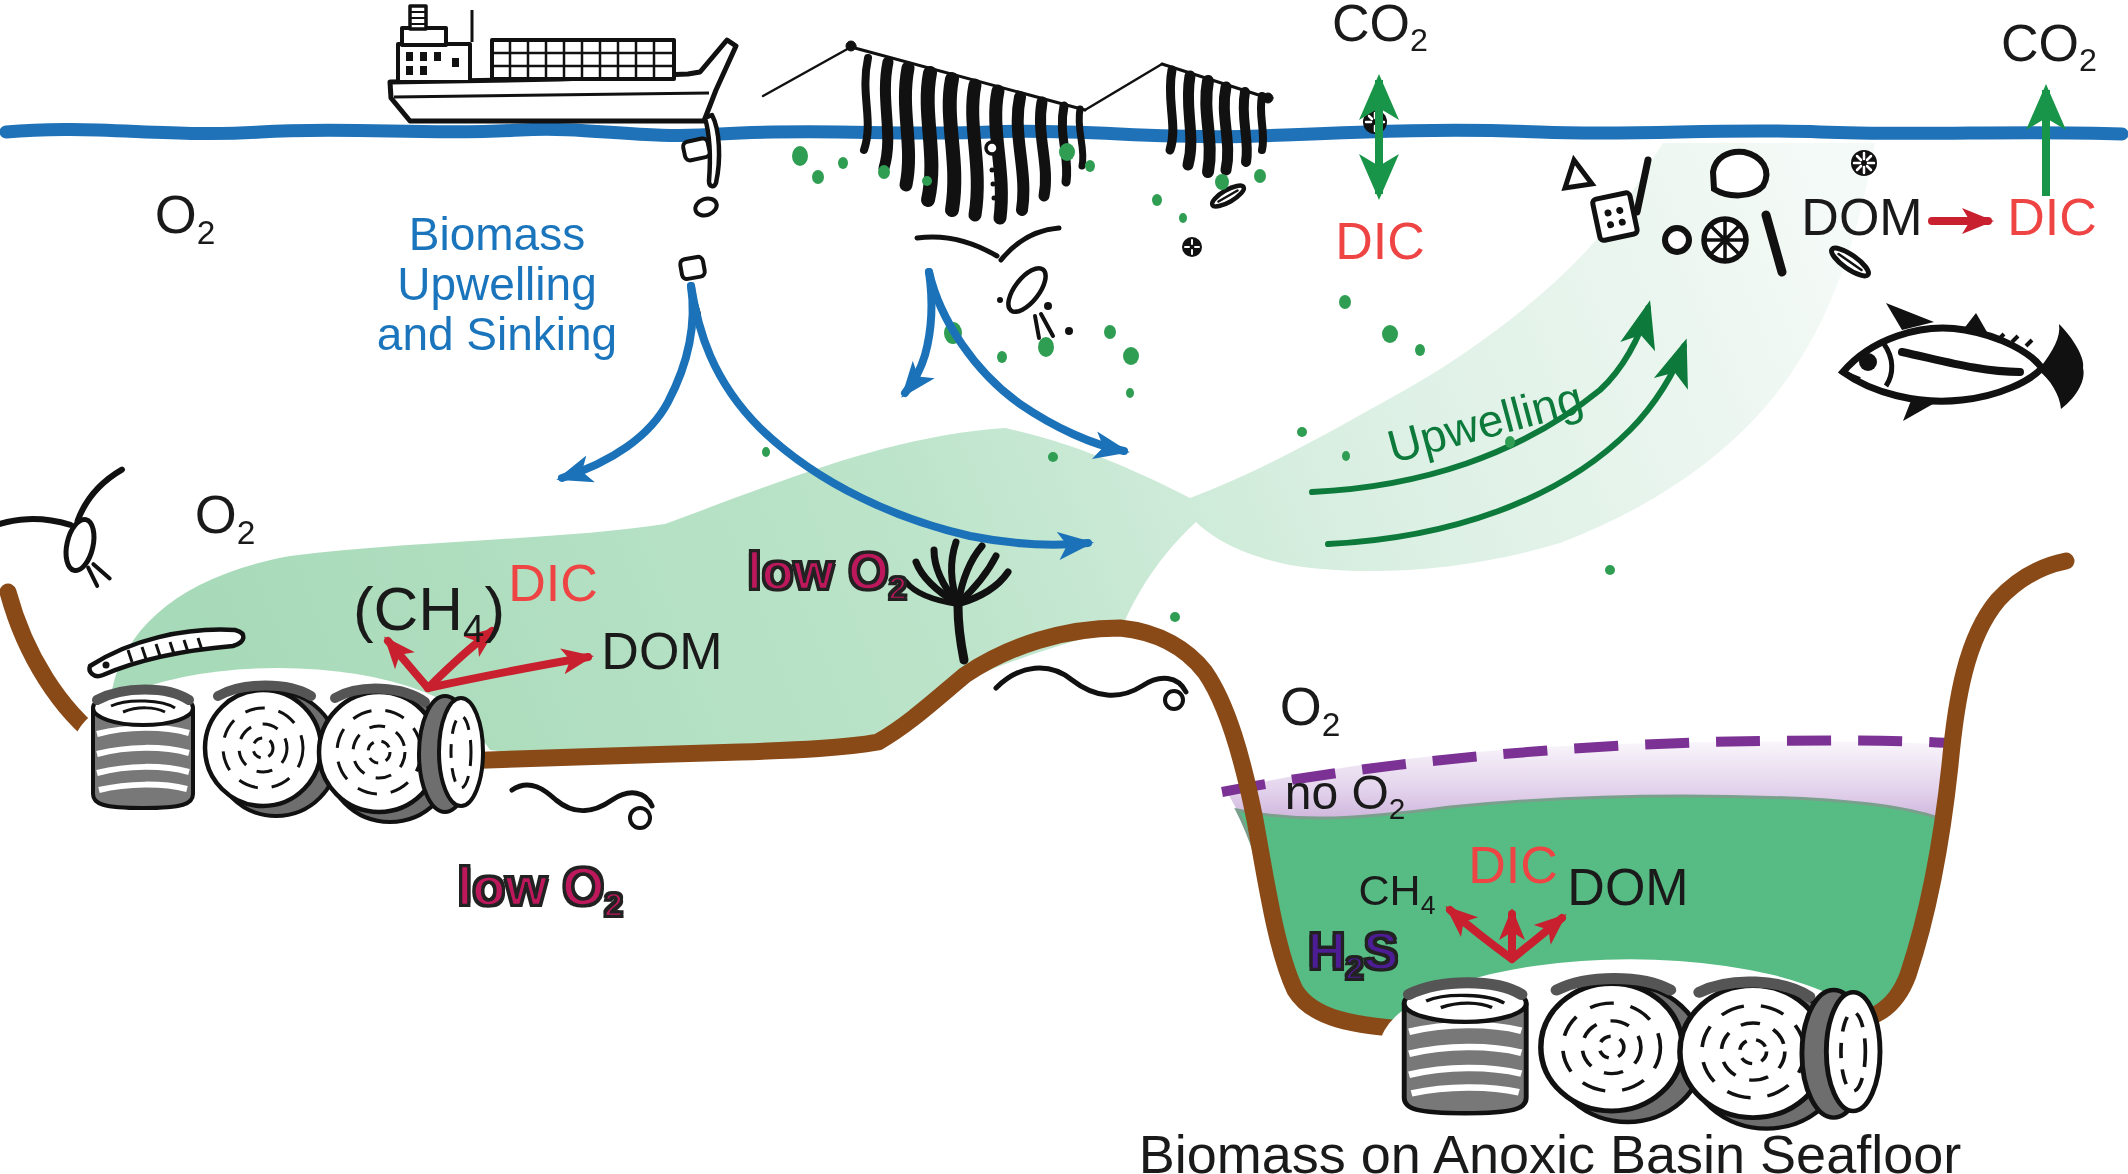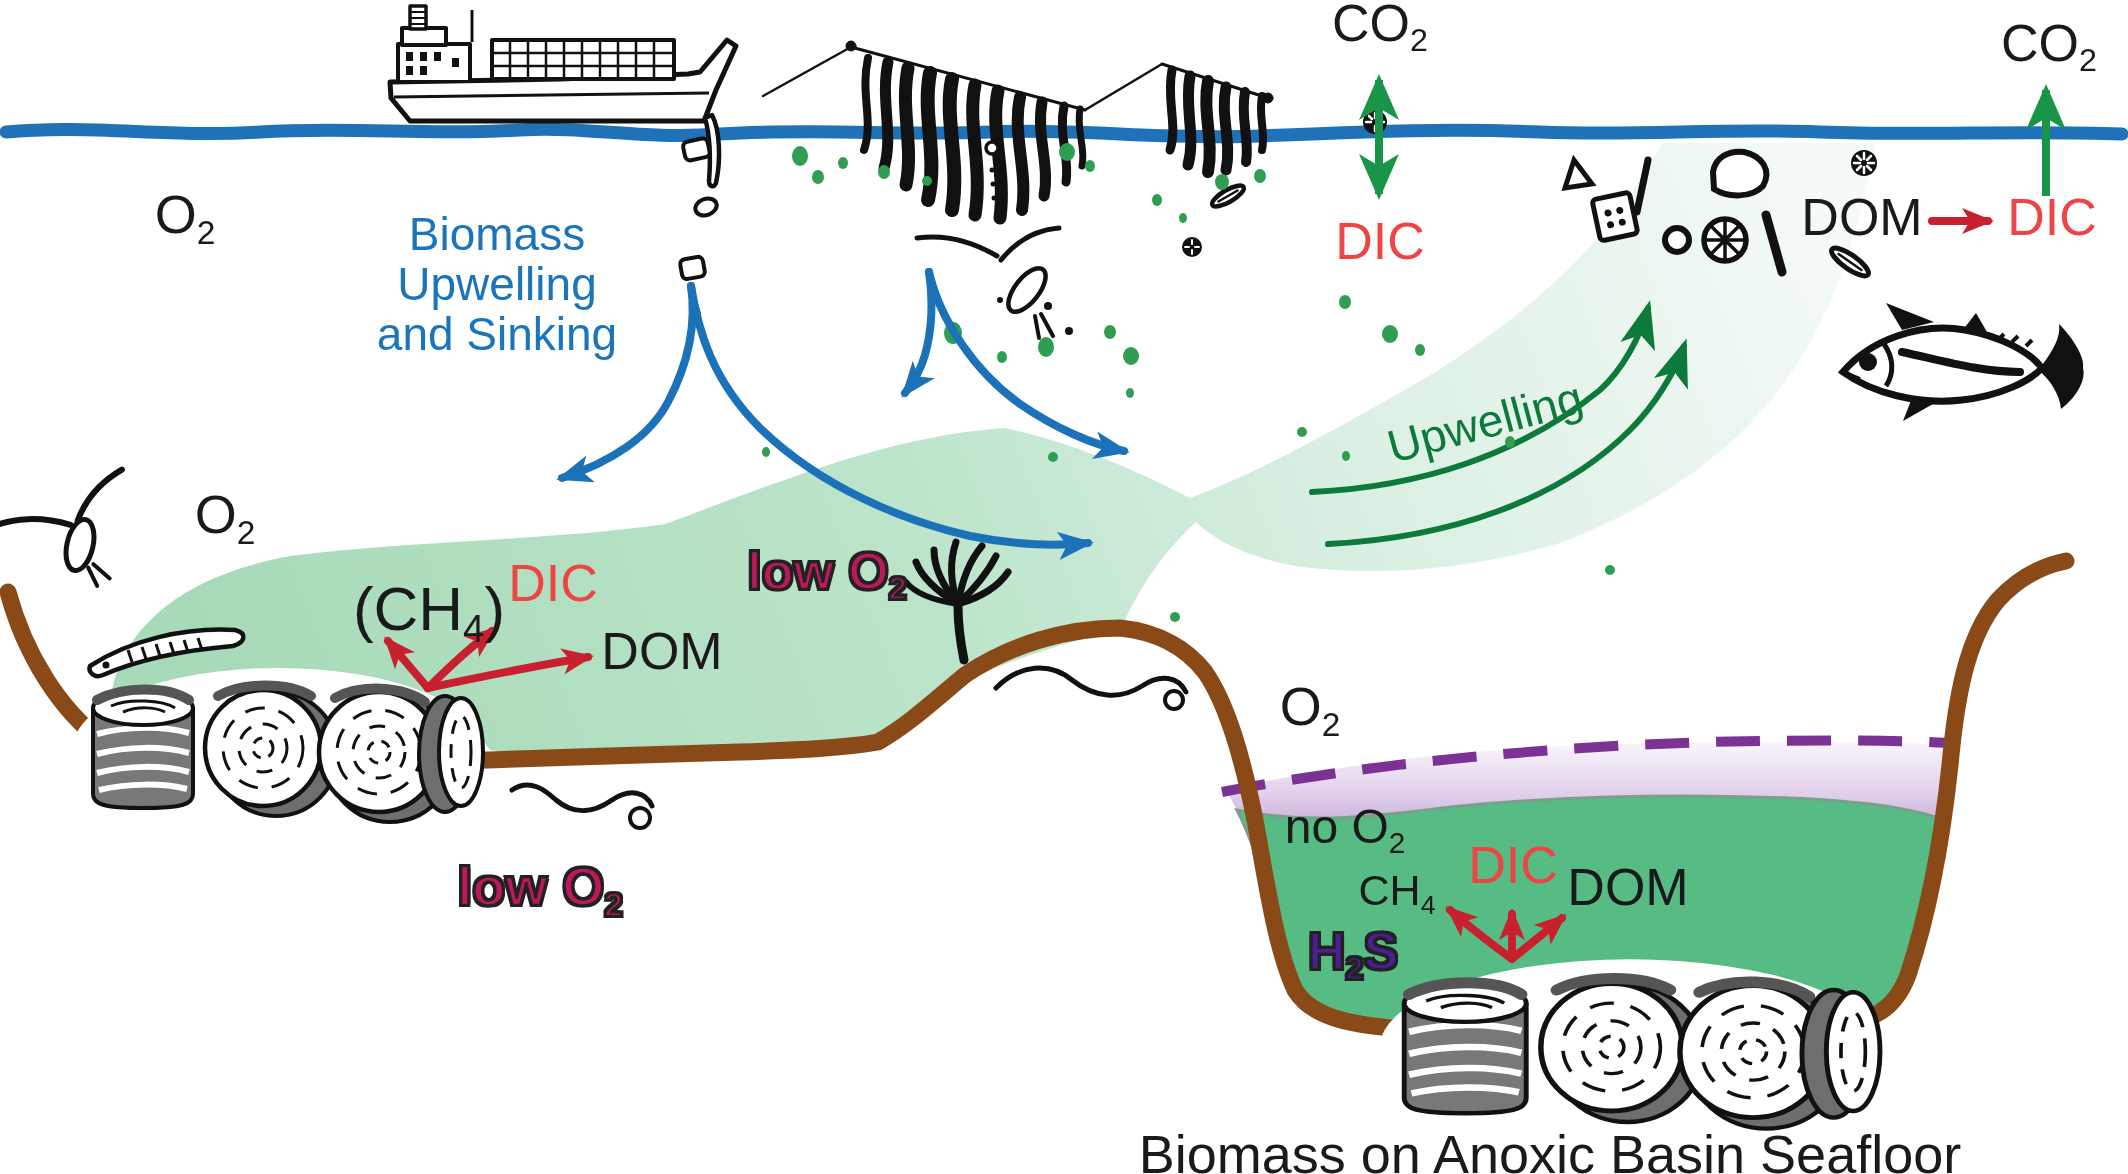--- a/index.html
+++ b/index.html
@@ -429,21 +429,21 @@
 </div>
 
 
 <div class="lbl outlined-green" style="left:540px;top:858px;font-size:54px;">
   <span>low O</span><sub>2</sub>
 </div>
 
 <div class="lbl" style="left:1310px;top:678px;font-size:54px;">
   <span>O</span><sub>2</sub>
 </div>
-<div class="lbl" style="left:1345px;top:768px;font-size:48px;margin-top:34px;">
+<div class="lbl" style="left:1345px;top:768px;font-size:48px;">
   <span>no O</span><sub>2</sub>
 </div>
 
 <div class="lbl" style="left:1397px;top:868px;font-size:43px;">
   <span>CH</span><sub>4</sub>
 </div>
 <div class="lbl red" style="left:1513px;top:838px;font-size:52px;">
   <span>DIC</span>
 </div>
 <div class="lbl" style="left:1628px;top:860px;font-size:52px;">

